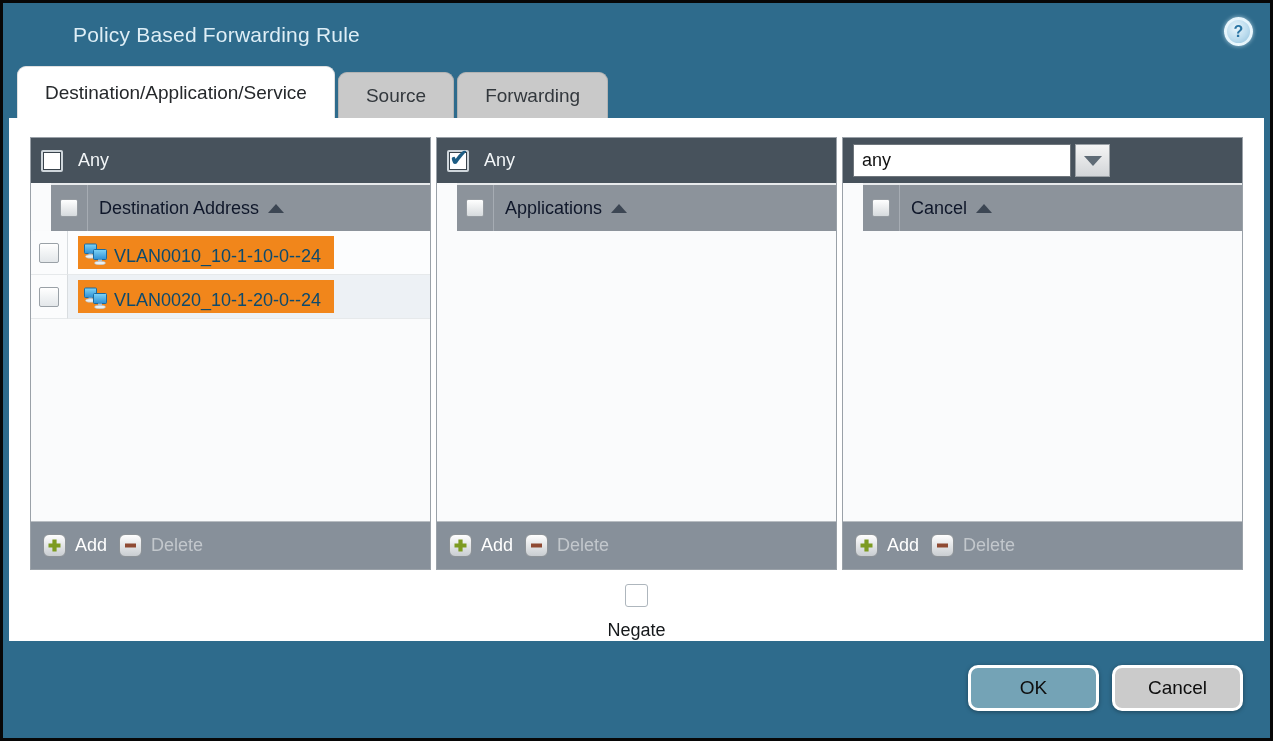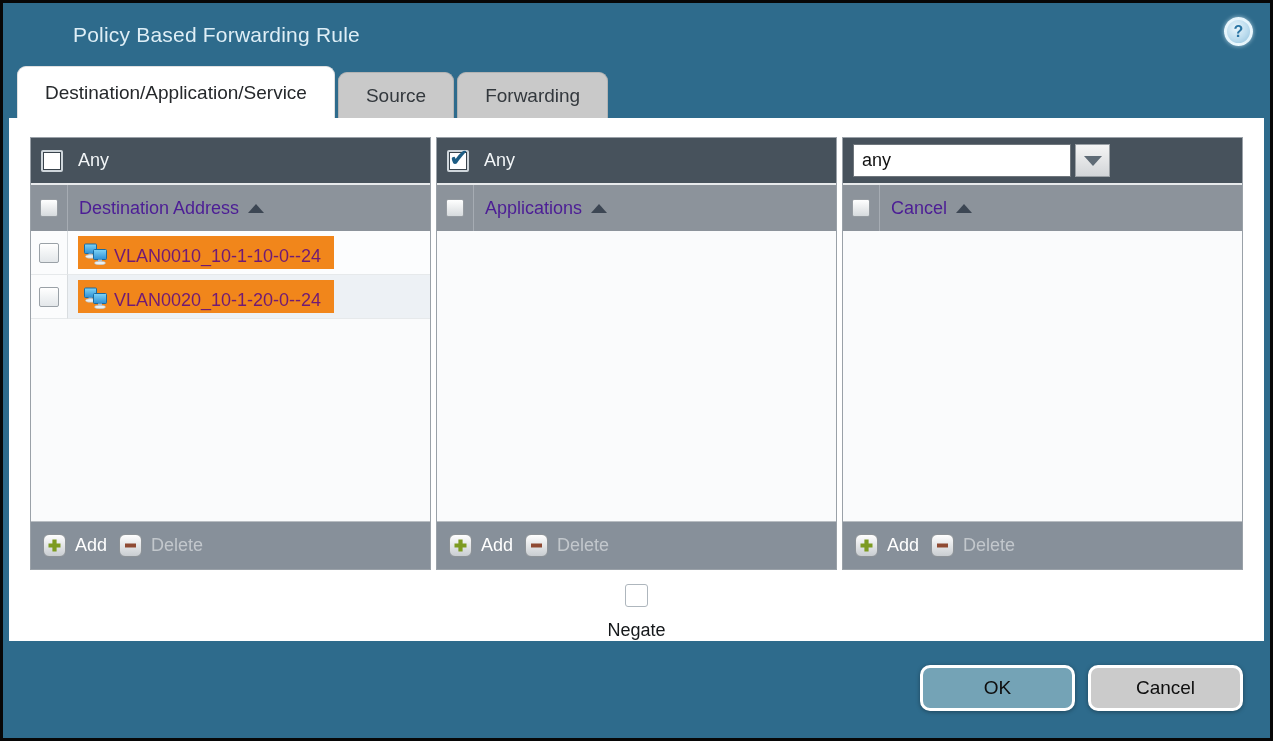--- a/index.html
+++ b/index.html
@@ -105,22 +105,23 @@
     width: 20px; height: 20px;
     background: linear-gradient(#ffffff, #e3e7ea);
     border: 1px solid #9aa1a7;
     border-radius: 2px;
   }
   .colheader {
     height: 48px; flex: 0 0 48px;
     background: #8C939B;
     border-top: 2px solid #E8EAEC;
     display: flex; align-items: center;
-    color: #4c1d95; font-size: 18px;
-    cursor: pointer;
+    color: #0f172a; font-size: 18px;
+    cursor: pointer;
+    margin-left: 20px;
   }
   .colheader .cbcell {
     width: 37px; flex: 0 0 37px;
     display: flex; align-items: center; justify-content: center;
     border-right: 1px solid #a6acb3;
     height: 100%;
   }
   .colheader .label { padding-left: 11px; }
   .sort-arrow {
     width: 0; height: 0; margin-left: 9px; display: inline-block;
@@ -139,21 +140,21 @@
     background: #FBFCFD;
   }
   .row .itemcell {
     flex: 1; display: flex; align-items: center;
     padding-left: 10px;
     border-bottom: 1px solid #E6E9EB;
   }
   .chip {
     display: inline-flex; align-items: center; gap: 6px;
     background: #F1861B;
-    color: #701a75; font-size: 18px;
+    color: #0c4a6e; font-size: 18px;
     height: 33px; padding: 8px 13px 0 5px;
     cursor: pointer;
   }
   .colfooter {
     height: 48px; flex: 0 0 48px;
     background: #87909A;
     border-top: 1px solid #B8BDC2;
     display: flex; align-items: center;
     padding: 0 12px; gap: 12px;
   }
@@ -201,21 +202,21 @@
     background: #fff;
     border: 1px solid #AEB6BD; border-radius: 3px;
   }
   
   .dfooter {
     height: 94px;
     display: flex; align-items: center; justify-content: flex-end;
     gap: 13px; padding-right: 27px;
   }
   .btn {
-    width: 155px; height: 46px;
+    width: 131px; height: 46px;
     border: 3px solid #FFFFFF; border-radius: 10px;
     font-size: 19px; color: #0E0E0E;
     font-family: "Liberation Sans", sans-serif;
     box-shadow: 0 1px 4px rgba(0,0,0,.35);
     cursor: pointer;
   }
   .btn-ok { background: #74A3B6; }
   .btn-cancel { background: #CBCBCB; }
 </style>
 </head>

